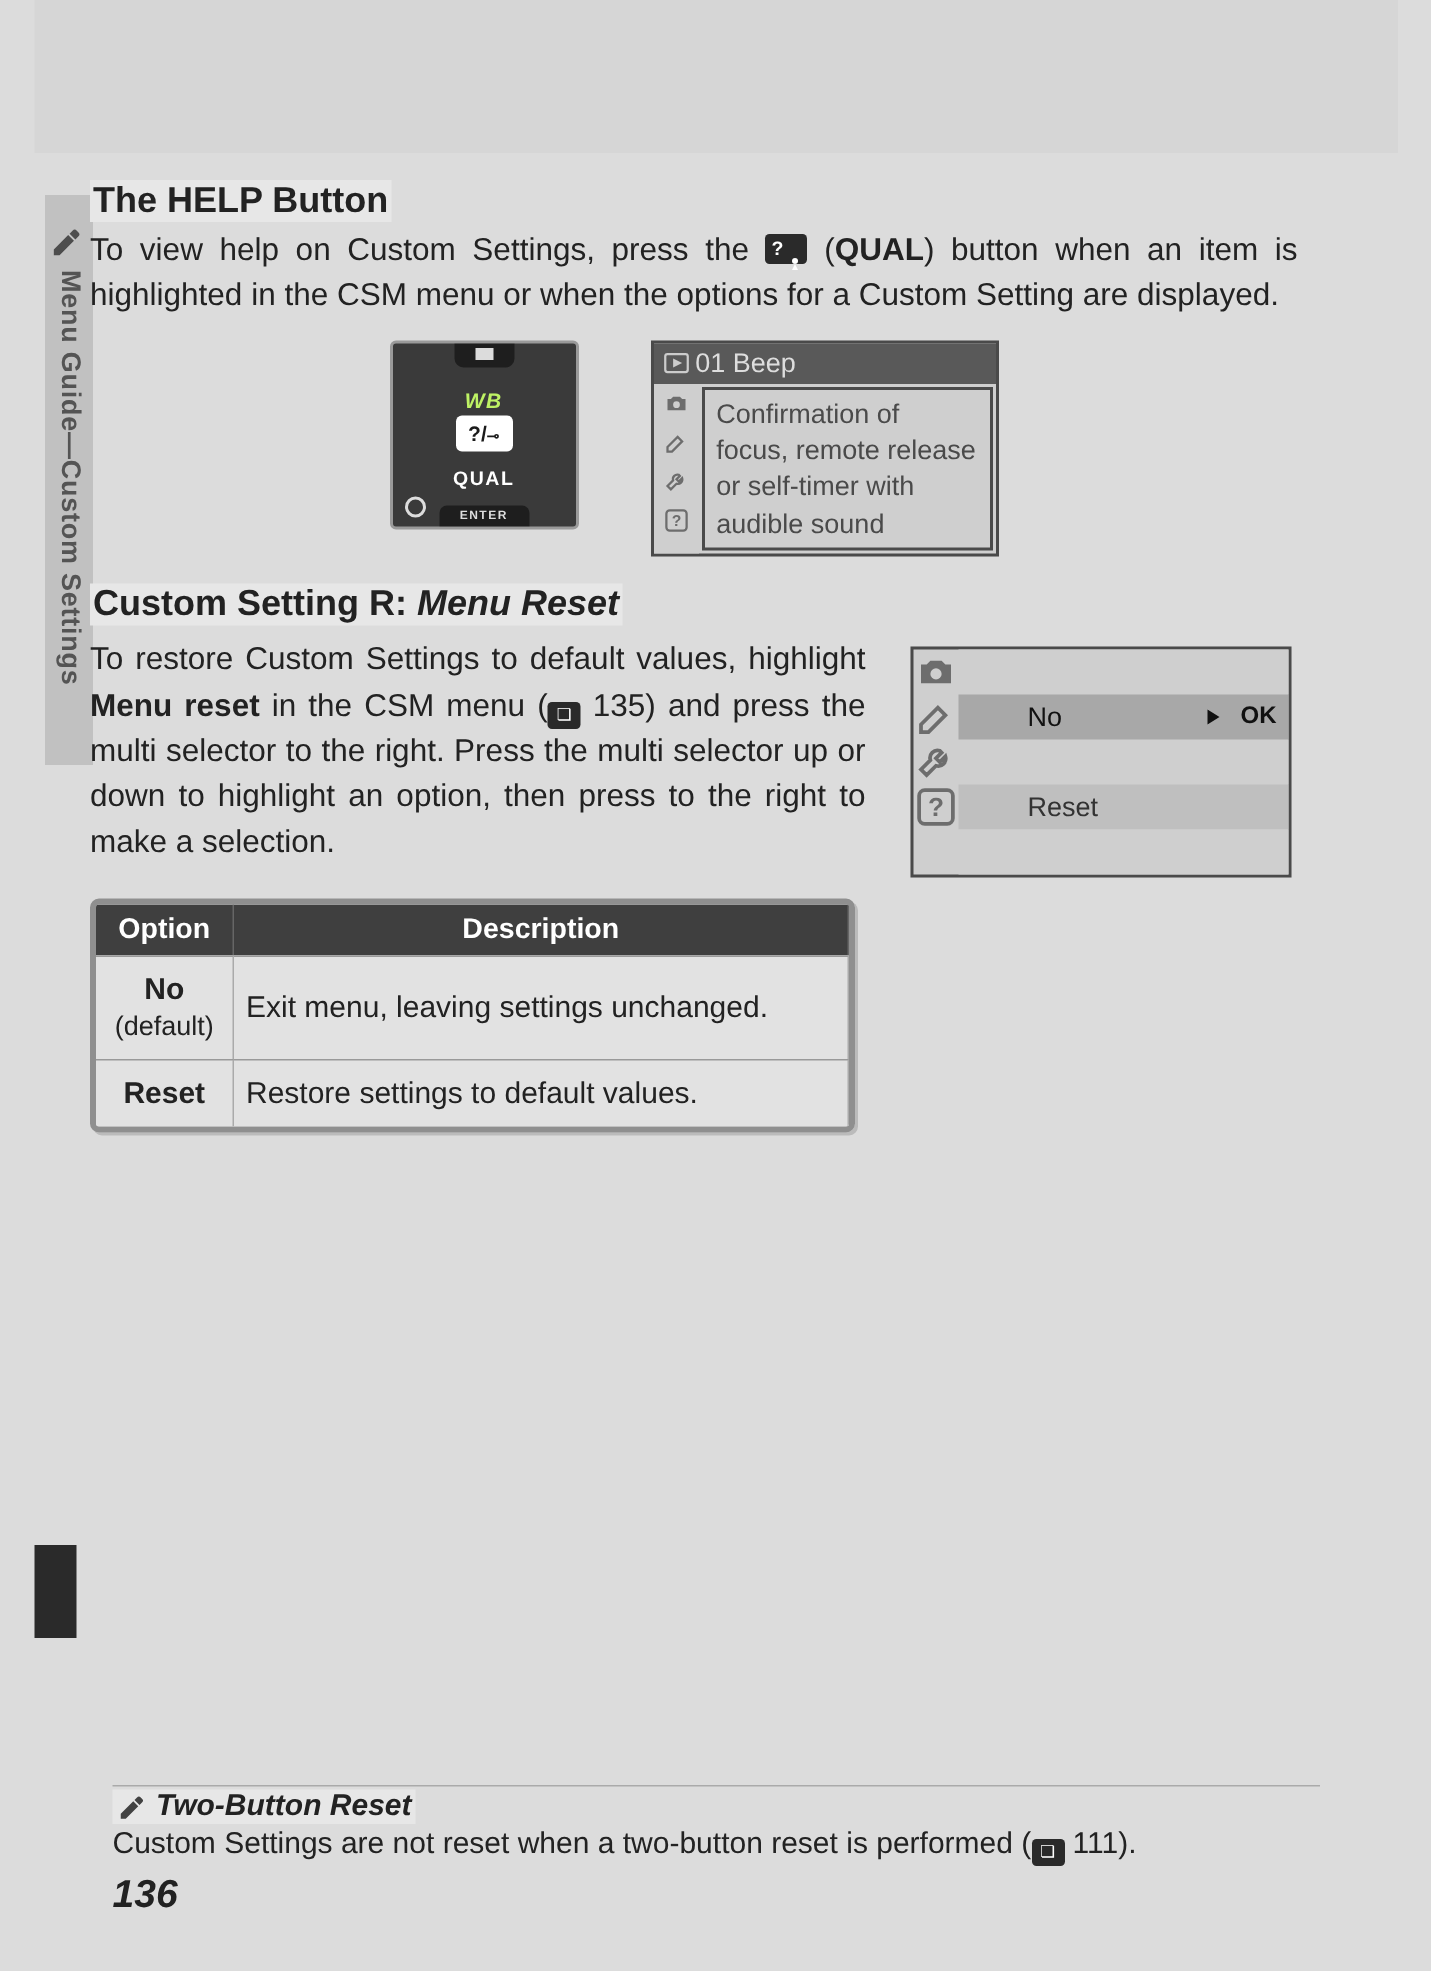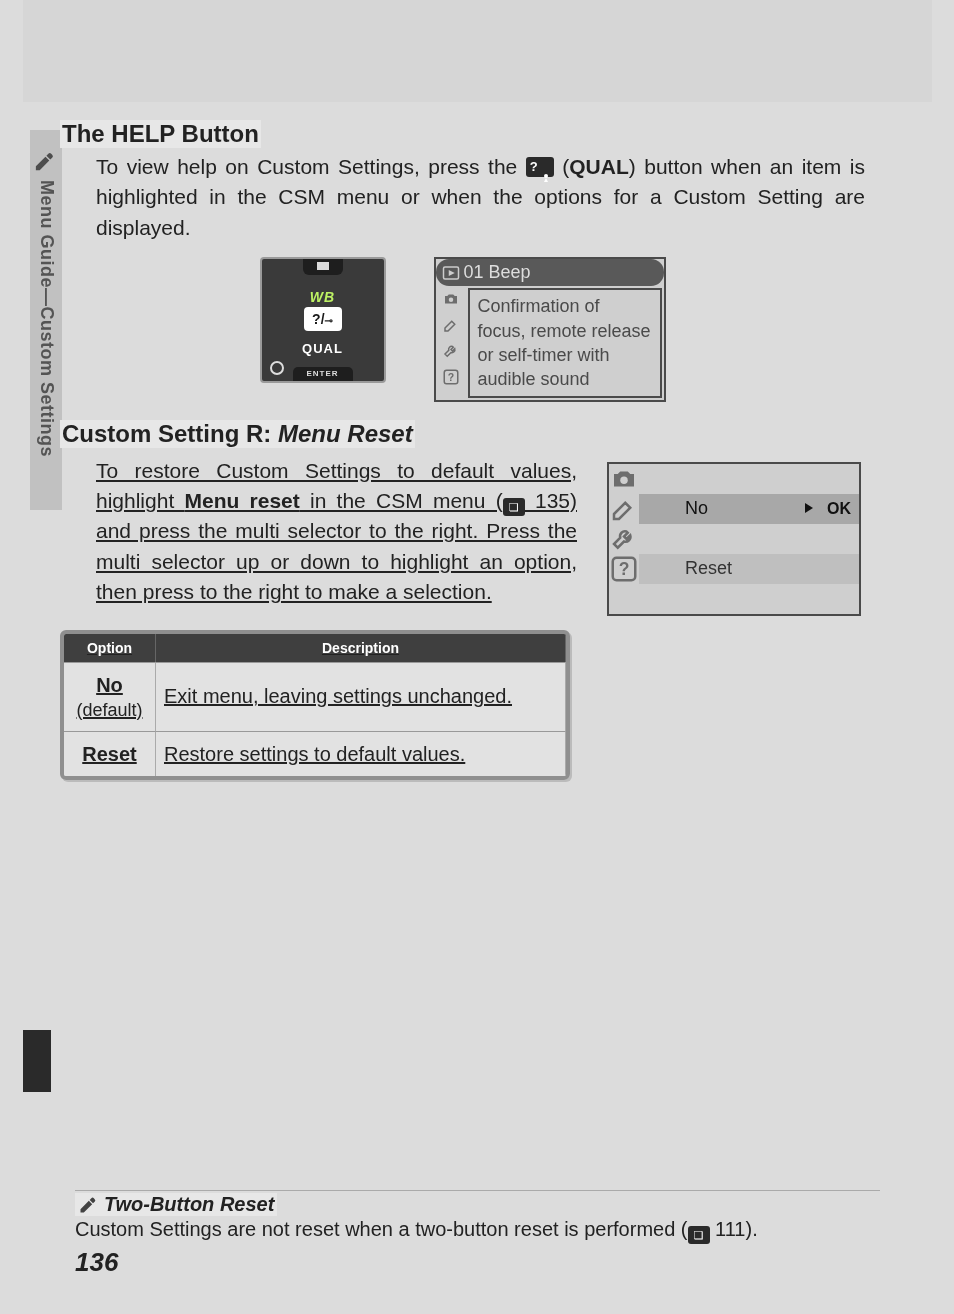--- a/index.html
+++ b/index.html
@@ -8,65 +8,65 @@
   .top-strip { position: absolute; left: 23px; top: 0; width: 909px; height: 102px; background: #d6d6d6; }
   .content { position: absolute; left: 60px; top: 120px; width: 805px; }
   .side-bar-grey { position: absolute; left: 30px; top: 130px; width: 32px; height: 380px; background: #c1c1c1; border-top-left-radius: 0; }
   .side-label { position: absolute; left: 33px; top: 180px; width: 24px; font-size: 18px; font-weight: 600; color: #545454; writing-mode: vertical-rl; text-orientation: mixed; letter-spacing: 0.5px; }
   .side-icon { position: absolute; left: 33px; top: 150px; }
   .side-icon svg { width:23px; height:23px; }
   .black-tab { position: absolute; left: 23px; top: 1030px; width: 28px; height: 62px; background: #2a2a2a; }
 
   h2.section { font-size: 24px; font-weight: 700; margin-bottom: 4px; background: #e7e7e7; display:inline-block; padding: 0 2px; }
   h2.section .ital { font-style: italic; font-weight: 700; }
-  p.body { font-size: 21px; line-height: 1.45; text-align: justify; margin-left: 36px; }
+  p.body { font-size: 21px; line-height: 1.45; text-align: justify; }
   .inline-icon { display: inline-block; vertical-align: -3px; width: 28px; height: 20px; background: #2a2a2a; border-radius: 3px; position: relative; }
   .inline-icon .q { position:absolute; left:4px; top:1px; color:#fff; font-size:13px; font-weight:700; }
   .inline-icon .key { position:absolute; right:3px; top:4px; }
   .inline-icon-sm { display:inline-block; width:22px; height:18px; background:#2a2a2a; border-radius:3px; vertical-align:-3px; color:#fff; font-size:11px; text-align:center; line-height:18px; }
 
   .figures-row { display:flex; justify-content:center; gap:48px; margin: 14px 0 18px 0; }
 
   .camera-fig { width: 126px; height: 126px; background: #3a3a3a; border: 2px solid #9a9a9a; border-radius: 4px; position: relative; overflow: hidden; }
   .cam-top { position:absolute; top:0; left:50%; transform:translateX(-50%); width:40px; height:16px; background:#1e1e1e; border-bottom-left-radius:6px; border-bottom-right-radius:6px; }
   .cam-top .sq { position:absolute; left:14px; top:3px; width:12px; height:8px; background:#dcdcdc; }
   .wb { position:absolute; top:30px; left:50%; transform:translateX(-50%); color:#bef264; font-size:14px; font-weight:700; letter-spacing:1px;font-style:italic; }
   .help-btn { position:absolute; top:48px; left:50%; transform:translateX(-50%); width:38px; height:24px; background:#fff; border-radius:4px; color:#1a1a1a; font-size:14px; font-weight:700; text-align:center; line-height:24px; }
   .help-btn .key2 { font-size:10px; }
   .qual { position:absolute; top:82px; left:50%; transform:translateX(-50%); color:#fff; font-size:13px; font-weight:700; letter-spacing:1px; }
   .enter { position:absolute; bottom:0; left:50%; transform:translateX(-50%); width:60px; height:14px; background:#1e1e1e; border-top-left-radius:5px; border-top-right-radius:5px; color:#ddd; font-size:8px; font-weight:700; text-align:center; line-height:14px; letter-spacing:1px; }
   .circle { position:absolute; bottom:6px; left:8px; width:14px; height:14px; border:2px solid #ddd; border-radius:50%; }
 
   .lcd { width: 232px; border: 2px solid #4a4a4a; background:#cfcfcf; }
-  .lcd-header { background:#595959; color:#ddd; font-size:18px; padding:3px 6px; display:flex; align-items:center; gap:4px;border-radius:13px; }
+  .lcd-header { background:#595959; color:#ddd; font-size:18px; padding:3px 6px; display:flex; align-items:center; gap:4px; }
   .lcd-body { display:flex; }
   .lcd-icons { width:30px; background:#cfcfcf; display:flex; flex-direction:column; }
   .lcd-icon-cell { height:26px; display:flex; align-items:center; justify-content:center; border-bottom:0; }
   .lcd-text { flex:1; border:2px solid #4a4a4a; margin:2px; padding:4px 8px; font-size:18px; color:#4a4a4a; line-height:1.35; background:#cfcfcf; }
   .lcd svg { width:18px; height:18px; }
 
   .split { display:flex; gap:30px; margin-top: 4px; }
-  .split-left { flex:1;text-decoration:underline; }
+  .split-left { flex:1; }
   .split-right { width:258px; }
 
   .lcd2 { width:254px; border:2px solid #4a4a4a; background:#cfcfcf; margin-top:6px; }
   .lcd2-header { background:#595959; color:#ddd; font-size:18px; padding:3px 6px; }
   .lcd2-body { display:flex; }
   .lcd2-icons { width:30px; display:flex; flex-direction:column; }
   .lcd2-icons .lcd-icon-cell { height:30px; }
   .lcd2-main { flex:1; }
   .lcd2-row { height:30px; display:flex; align-items:center; padding:0 10px; font-size:18px; color:#333; }
   .lcd2-row.sel { background:#a8a8a8; color:#111; position:relative; }
   .lcd2-row.sel .ok { position:absolute; right:8px; font-weight:700; font-size:16px; }
   .lcd2-row.sel .tri { position:absolute; right:44px; }
   .lcd2-row.reset { background:#bfbfbf; }
   .lcd2-row.spacer { background:#cfcfcf; }
 
   table.opts { width: 510px; border-collapse: separate; border-spacing:0; border: 4px solid #8f8f8f; border-radius: 6px; margin-top: 22px; overflow:hidden; box-shadow: 2px 2px 0 #bbb; }
-  table.opts th { background:#3f3f3f; color:#fff; font-size:14px; font-weight:700; padding:6px 10px; border-right:1px solid #666; }
+  table.opts th { background:#3f3f3f; color:#fff; font-size:19px; font-weight:700; padding:6px 10px; border-right:1px solid #666; }
   table.opts td { background:#e2e2e2; font-size:20px; padding:10px 8px; border-top:1px solid #999; border-right:1px solid #aaa; vertical-align:middle; }
   table.opts td.optcell { text-align:center; width:92px; line-height:1.2; }
   table.opts td.optcell .def { font-weight:400; font-size:18px; }
 
   .footer-note { position:absolute; left:75px; bottom:70px; width:805px; }
   .note-title { font-weight:700; font-size:20px; display:flex; align-items:center; gap:6px; background:#e7e7e7; padding:0 3px; width:fit-content;font-style:italic; }
   .note-title svg { width:20px; height:20px; }
   .note-body { font-size:20px; line-height:1.35; }
 
   .page-num { position:absolute; left:75px; bottom:36px; font-size:26px; font-style:italic; font-weight:700; }

